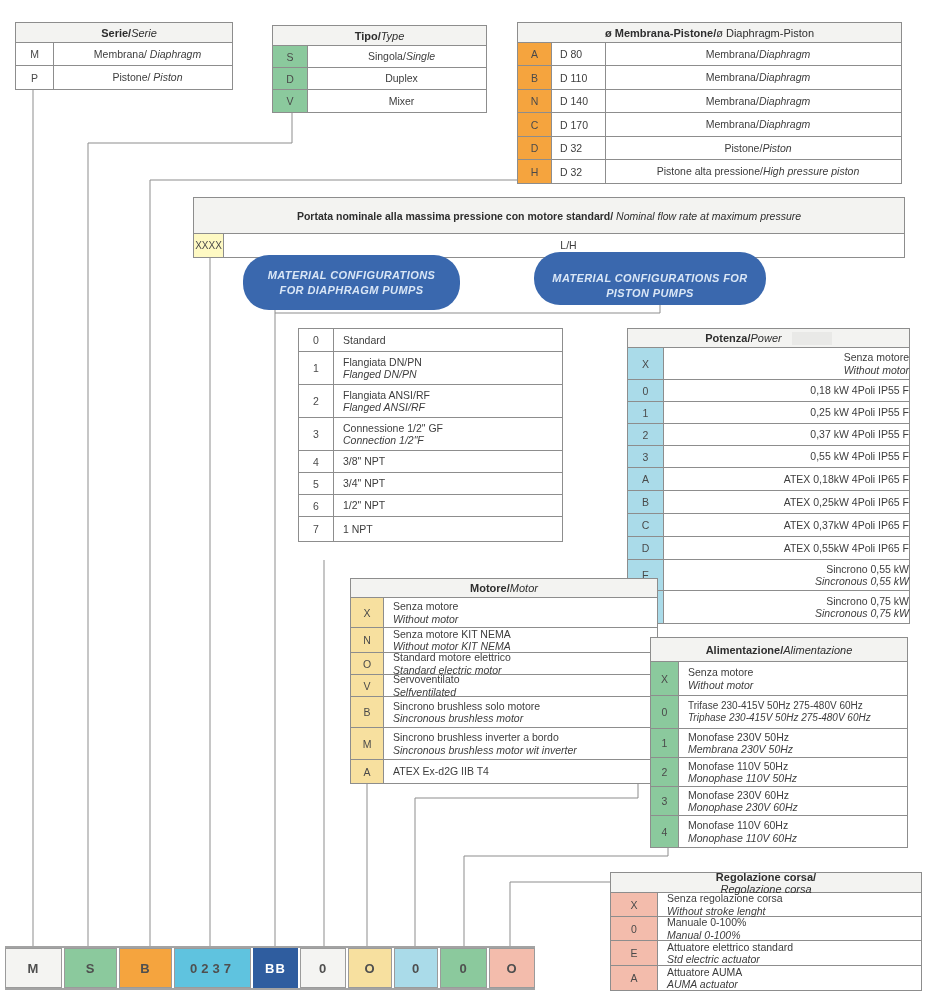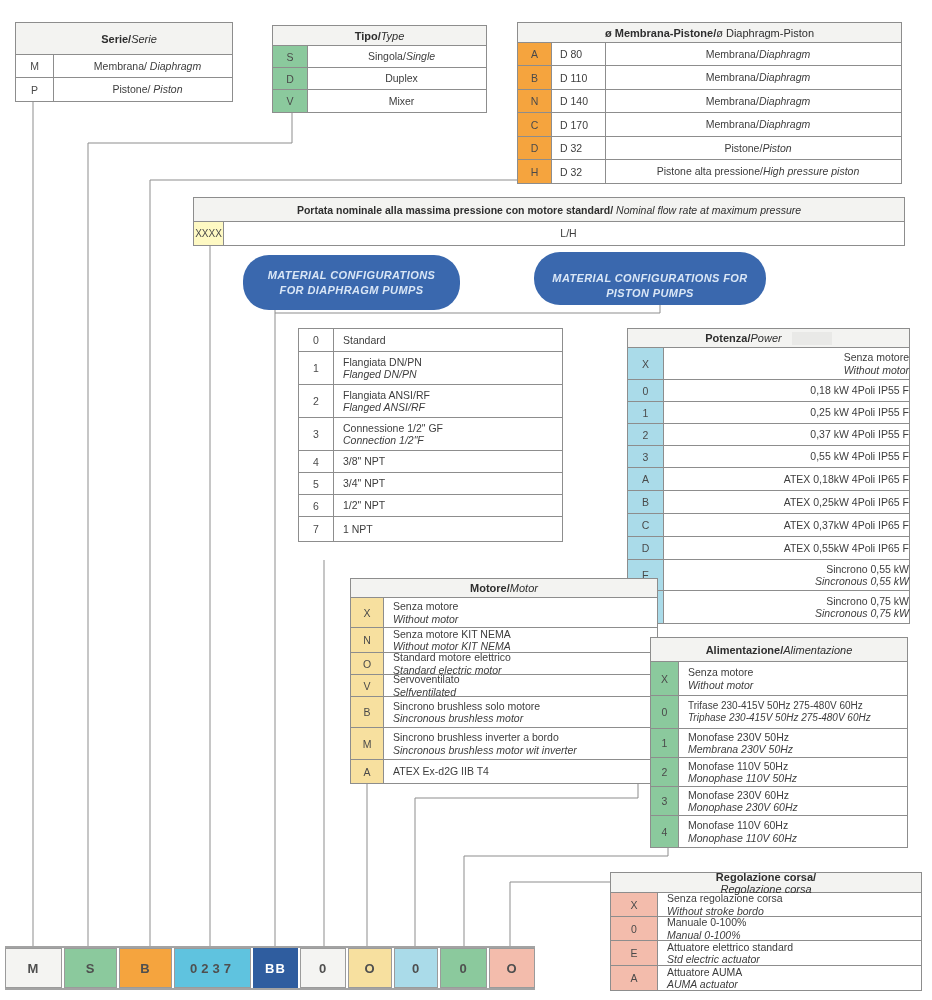--- a/index.html
+++ b/index.html
@@ -56,21 +56,21 @@
     <polyline points="660,305 660,313"></polyline>
     <polyline points="275,313 660,313"></polyline>
     <polyline points="324,560 324,948"></polyline>
     <polyline points="367,783 367,948"></polyline>
     <polyline points="638,623 638,798 415,798 415,948"></polyline>
     <polyline points="668,847 668,856 464,856 464,948"></polyline>
     <polyline points="610,882 510,882 510,948"></polyline>
   </svg>
 
   <div class="tbl" style="left:15px;top:22px;width:218px;">
-    <div class="hdr" style="height:32px;padding-left:10px;"><span class="ti">Serie/</span><span class="te">Serie</span></div>
+    <div class="hdr" style="height:20px;padding-left:10px;"><span class="ti">Serie/</span><span class="te">Serie</span></div>
     <div class="row" style="height:23px;">
       <div class="cd" style="width:38px;">M</div>
       <div class="dsc inl"><span>Membrana/ </span><span class="en">Diaphragm</span></div>
     </div>
     <div class="row" style="height:23px;">
       <div class="cd" style="width:38px;">P</div>
       <div class="dsc inl"><span>Pistone/ </span><span class="en">Piston</span></div>
     </div>
   </div>
 
@@ -118,21 +118,21 @@
       <div class="dsc inl"><span>Pistone/</span><span class="en">Piston</span></div>
     </div>
     <div class="row" style="height:23px;">
       <div class="cd o" style="width:34px;">H</div>
       <div class="sz">D 32</div>
       <div class="dsc inl"><span>Pistone alta pressione/</span><span class="en">High pressure piston</span></div>
     </div>
   </div>
 
   <div class="tbl" style="left:193px;top:197px;width:712px;">
-    <div class="hdr" style="height:24px;font-size:10.5px;"><span class="ti">Portata nominale alla massima pressione con motore standard/ </span><span class="te">Nominal flow rate at maximum pressure</span></div>
+    <div class="hdr" style="height:36px;font-size:10.5px;"><span class="ti">Portata nominale alla massima pressione con motore standard/ </span><span class="te">Nominal flow rate at maximum pressure</span></div>
     <div class="row" style="height:23px;">
       <div class="cd xx" style="width:30px;font-size:10px;">XXXX</div>
       <div class="dsc inl"><span>L/H</span></div>
     </div>
   </div>
 
   <div class="mbox" style="left:243px;top:255px;width:217px;height:55px;">
     <span>MATERIAL CONFIGURATIONS FOR DIAPHRAGM PUMPS</span>
   </div>
   <div class="mbox" style="left:534px;top:252px;width:232px;height:53px;align-items:flex-end;">
@@ -363,21 +363,21 @@
         </div>
     </div>
   </div>
 
   <div class="tbl" style="left:610px;top:872px;width:312px;">
     <div class="hdr" style="height:20px;flex-direction:column;"><span class="ti">Regolazione corsa/</span><span class="te">Regolazione corsa</span></div>
     <div class="row" style="height:24px;">
       <div class="cd sa" style="width:47px;">X</div>
       <div class="dsc">
           <span>Senza regolazione corsa</span>
-          <span class="en">Without stroke bordo</span>
+          <span class="en">Without stroke lenght</span>
         </div>
     </div>
     <div class="row" style="height:24px;">
       <div class="cd sa" style="width:47px;">0</div>
       <div class="dsc">
           <span>Manuale 0-100%</span>
           <span class="en">Manual 0-100%</span>
         </div>
     </div>
     <div class="row" style="height:25px;">

